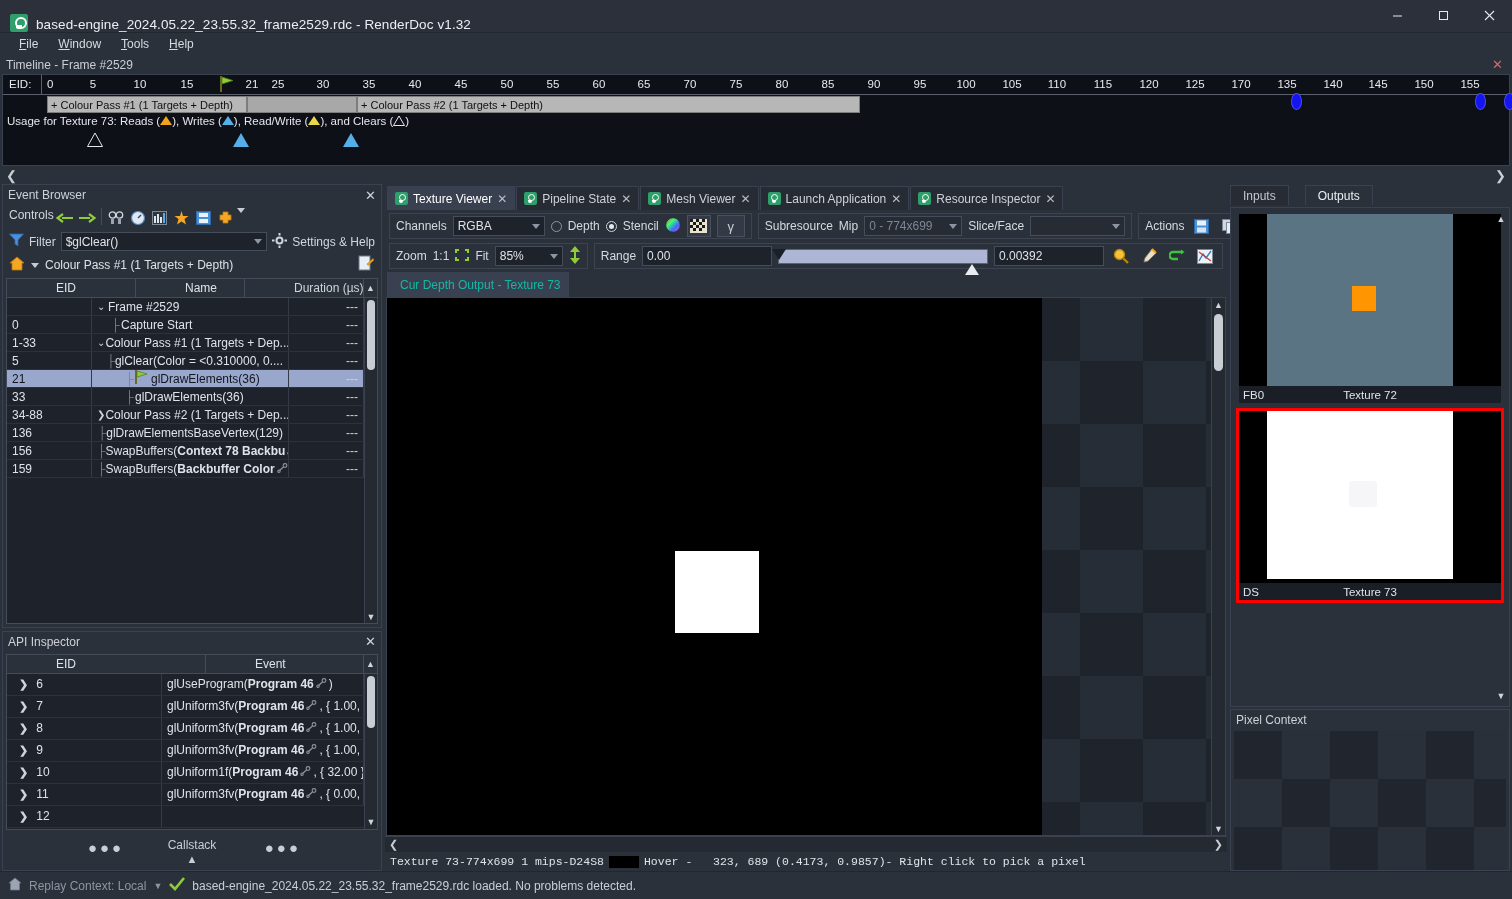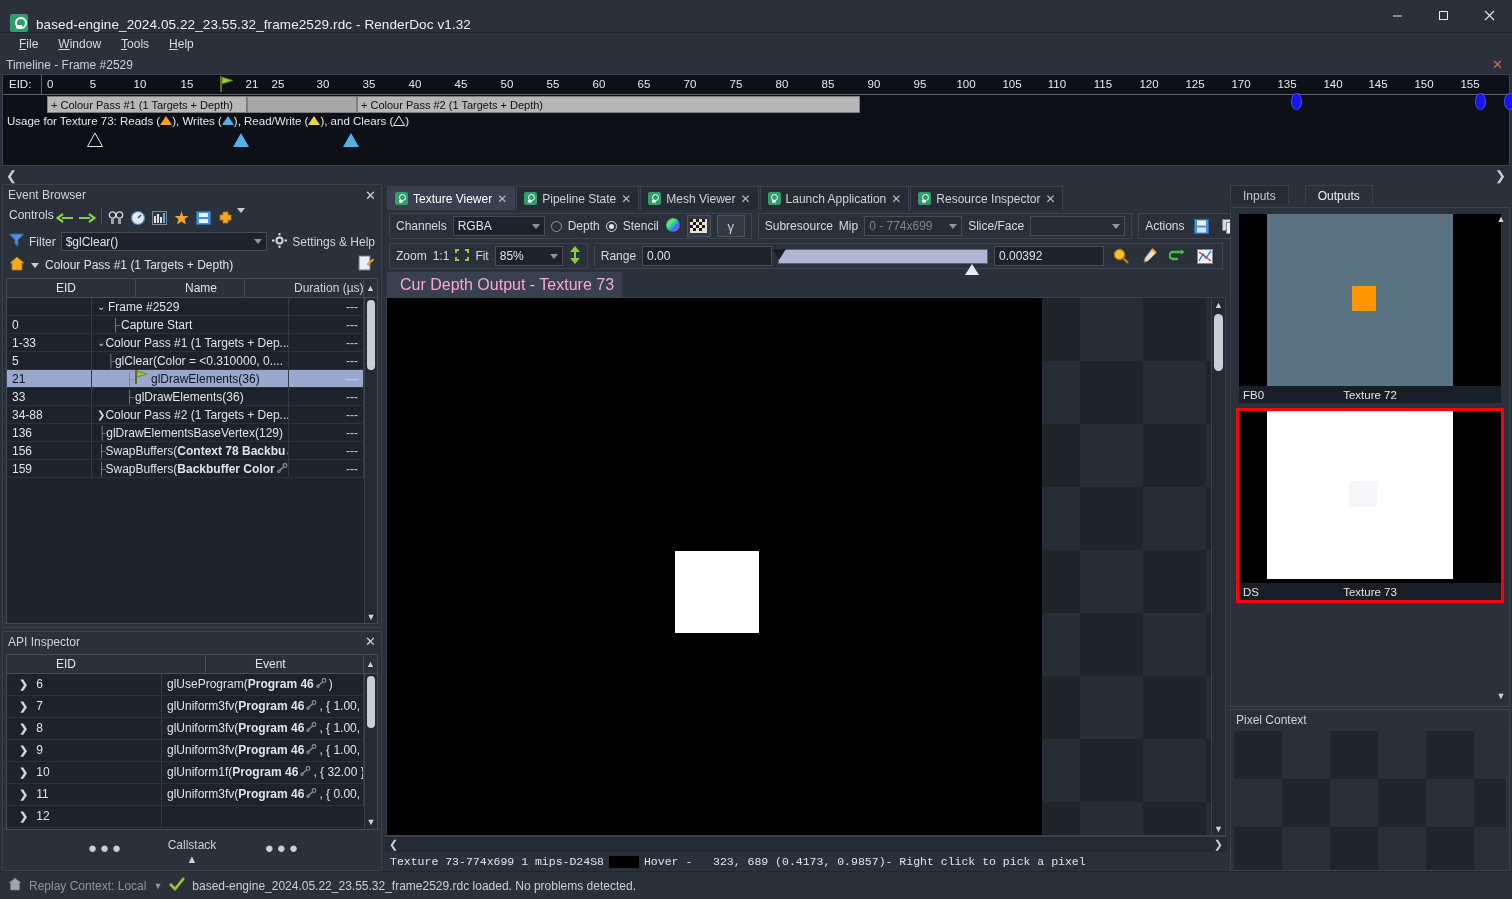--- a/index.html
+++ b/index.html
@@ -116,21 +116,21 @@
   .radio.on:after{content:"";position:absolute;left:2px;top:2px;width:5px;height:5px;border-radius:50%;background:#e3e7ec;}
   .sqbtn{ width:24px;height:22px;border:1px solid #4a5160; background:#333a46; display:flex;align-items:center;justify-content:center;}
   .txtin{ height:20px; background:#1d222b; border:1px solid #464d5a; color:#dfe3e9; font-size:12px; display:flex; align-items:center; padding:0 4px;}
   .slider{ height:15px; background:#aeb6d6; border:1px solid #5c6275; position:relative; flex:1;}
   .slider .knob{ position:absolute; width:0;height:0;border-left:7px solid transparent;border-right:7px solid transparent;}
   .slider .knob.left{ border-top:11px solid #1b1f27; top:-1px; }
   .slider .knob.right{ border-bottom:11px solid #e8ecf1; bottom:-12px;}
 
   
   .texpanel{ flex:1; display:flex; flex-direction:column; min-height:0; background:#2b313b; }
-  .subtab{ height:20px; display:flex; align-items:center; gap:5px; padding:12px 7px; background:#394150; border:1px solid #3a4150; border-bottom:none; font-size:16px; color:#f9a8d4; width:fit-content; margin-left:2px;}
+  .subtab{ height:20px; display:flex; align-items:center; gap:5px; padding:12px 7px; background:#394150; border:1px solid #3a4150; border-bottom:none; font-size:12px; color:#14b8a6; width:fit-content; margin-left:2px;}
   .canvas-wrap{ flex:1; display:flex; min-height:0; border:1px solid #3a4150; margin:0 1px; position:relative; overflow:hidden;}
   .canvas{ flex:1; position:relative; overflow:hidden; background:
       repeating-conic-gradient(#272d36 0% 25%, #1f242c 0% 50%) 0 0/126px 126px;}
   .canvas .black{ position:absolute; left:0; top:0; width:655px; height:540px; background:#000;}
   .canvas .whitesq{ position:absolute; left:288px; top:253px; width:84px; height:82px; background:#fff;}
   .statusline{ height:19px; background:#2b313b; display:flex; align-items:center; padding:0 5px; font-family:"Liberation Mono", monospace; font-size:11.5px; color:#dfe3e9; white-space:nowrap; gap:0;}
   .swatch{ display:inline-block; width:30px; height:12px; background:#000; border:1px solid #000; vertical-align:middle; margin:0 5px;}
   .hscroll{ height:16px; background:#242932; border-top:1px solid #3a4150; display:flex; align-items:center; justify-content:space-between; padding:0 4px; color:#c9ced5; font-size:11px;}
 
   

